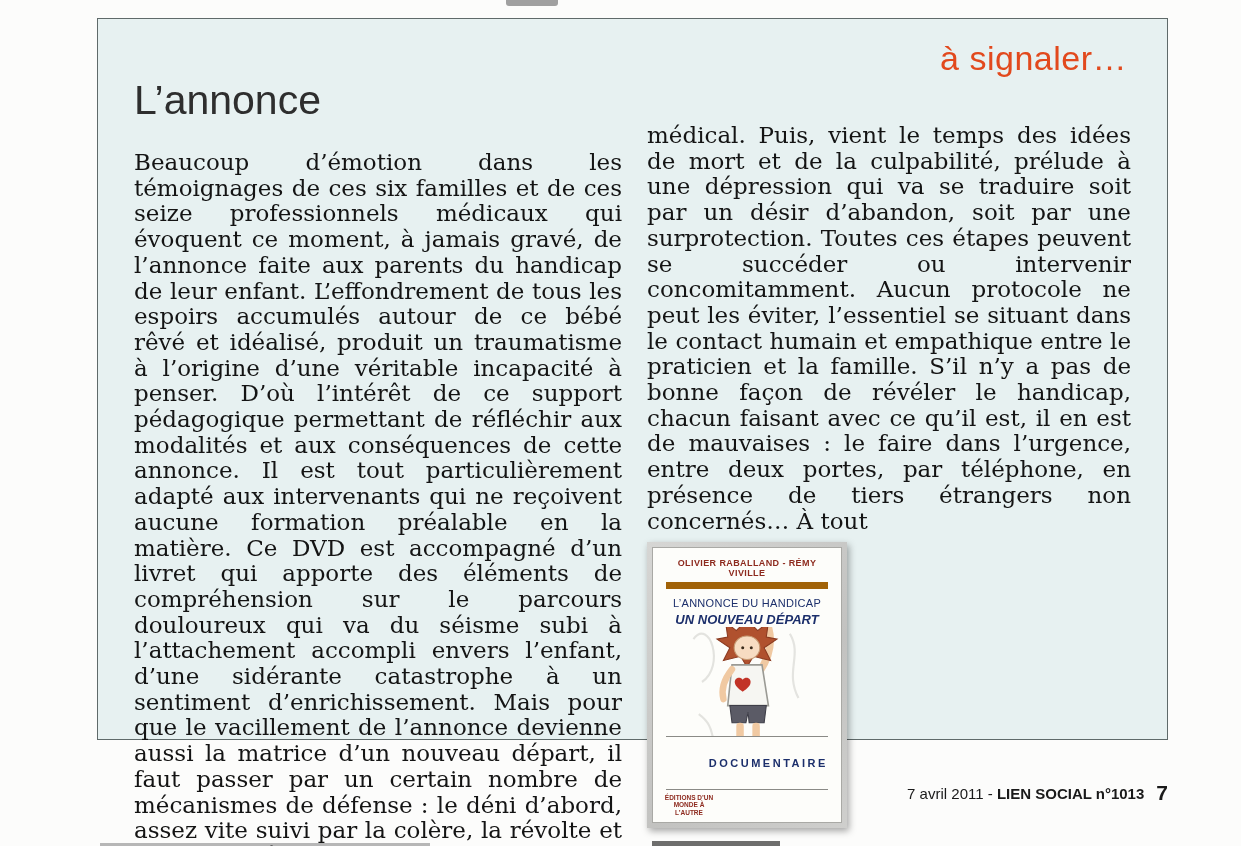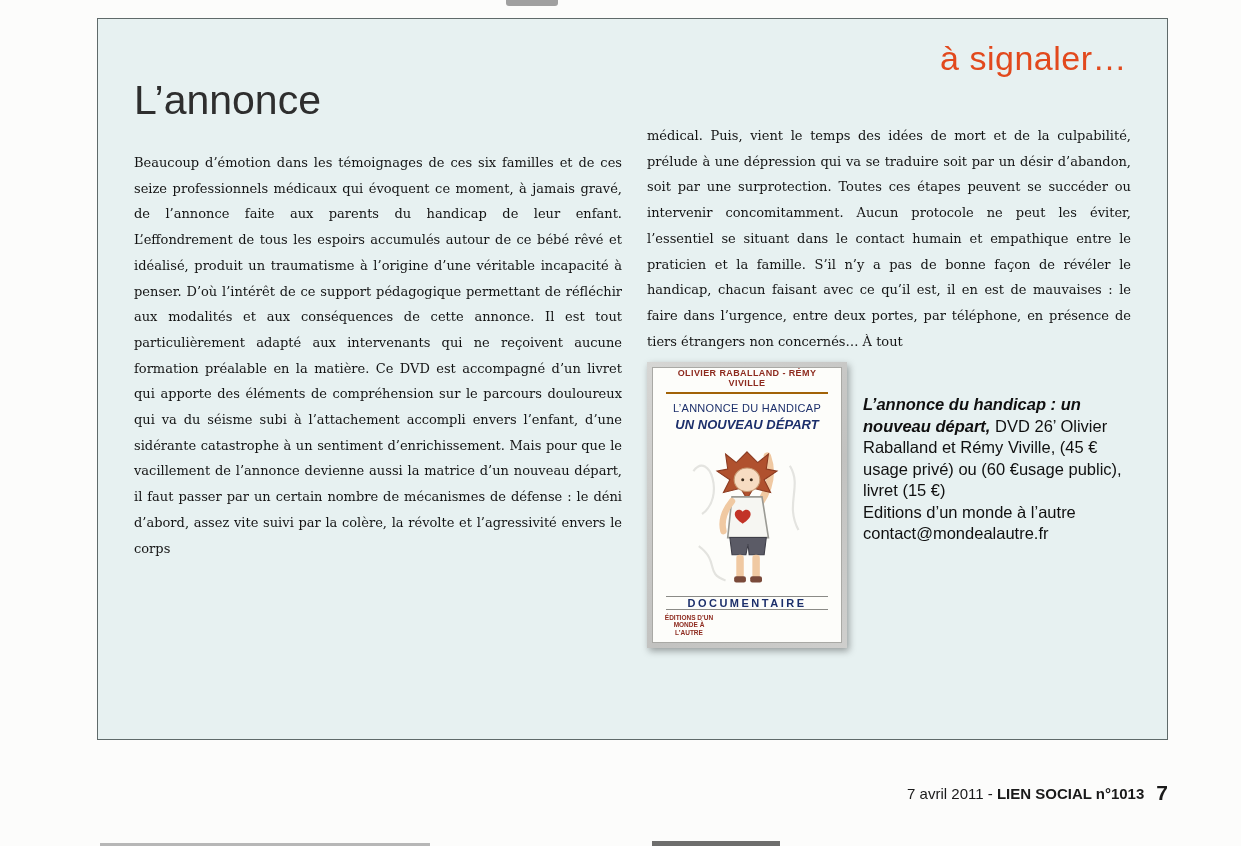--- a/index.html
+++ b/index.html
@@ -49,21 +49,21 @@
     font-family: "Liberation Sans", sans-serif;
     font-weight: normal;
     font-size: 41px;
     line-height: 47px;
     color: #2e2e2e;
   }
   .title-line { display: block; }
 
   .body-text {
     margin: 0;
-    font-size: 13px;
+    font-size: 23px;
     line-height: 25.7px;
     text-align: justify;
     color: #141414;
   }
 
   
   .dvd-photo {
     float: left;
     width: 200px; height: 286px;
     margin: 8px 16px 4px 0;
@@ -76,29 +76,29 @@
     width: 100%; height: 100%;
     box-sizing: border-box;
     background: #fdfdfa;
     border: 1px solid #a9a9a5;
     display: flex;
     flex-direction: column;
     align-items: center;
     font-family: "Liberation Sans", sans-serif;
   }
   .dvd-authors {
-    margin-top: 0;
+    margin-top: 10px;
     padding-bottom: 4px;
     width: 86%;
     text-align: center;
     font-size: 9px;
     font-weight: bold;
     letter-spacing: 0.4px;
     color: #8d2a1e;
-    border-bottom: 2px solid #a16207;
+    border-bottom: 7px solid #a16207;
   }
   .dvd-title {
     margin-top: 8px;
     font-size: 11px;
     font-weight: normal;
     color: #1c2f6b;
     text-align: center;
     letter-spacing: 0.3px;
   }
   .dvd-subtitle {
@@ -112,28 +112,28 @@
   .dvd-illustration {
     flex: 1;
     width: 100%;
     display: flex;
     align-items: center;
     justify-content: center;
     overflow: hidden;
   }
   .dvd-genre {
     width: 86%;
-    text-align: center;
+    text-align: right;
     font-size: 11px;
     font-weight: bold;
     letter-spacing: 2.5px;
     color: #1c2f6b;
     border-top: 1px solid #8a8a86;
     border-bottom: 1px solid #8a8a86;
-    padding: 0 0;
+    padding: 20px 0;
   }
   .dvd-logo {
     align-self: flex-start;
     width: 52px;
     margin: 4px 0 6px 10px;
     font-size: 6.5px;
     line-height: 7.5px;
     font-weight: bold;
     text-align: center;
     color: #8d2a1e;
@@ -222,24 +222,19 @@
             <rect x="48" y="128" width="11" height="6" rx="2" fill="#7a4a3a"></rect>
             <rect x="63" y="128" width="11" height="6" rx="2" fill="#7a4a3a"></rect>
           </svg>
         </div>
         <div class="dvd-genre">DOCUMENTAIRE</div>
         <div class="dvd-logo">ÉDITIONS D’UN MONDE À L’AUTRE</div>
       </div>
     </div>
 
 
-    <div class="caption">
-      <span class="caption-title">L’annonce du handicap : un nouveau départ,</span><span class="caption-details"> DVD 26’ Olivier Raballand et Rémy Viville, (45 € usage privé) ou (60 €usage public), livret (15 €)</span>
-      <div class="caption-publisher">Editions d’un monde à l’autre</div>
-      <div class="caption-email">contact@mondealautre.fr</div>
-    </div>
   </div>
 
 </div>
 
 <div class="footer">
   <span class="footer-date">7 avril 2011 - </span><span class="footer-journal">LIEN SOCIAL n°1013</span><span class="footer-page">7</span>
 </div>
 
 </body></html>

